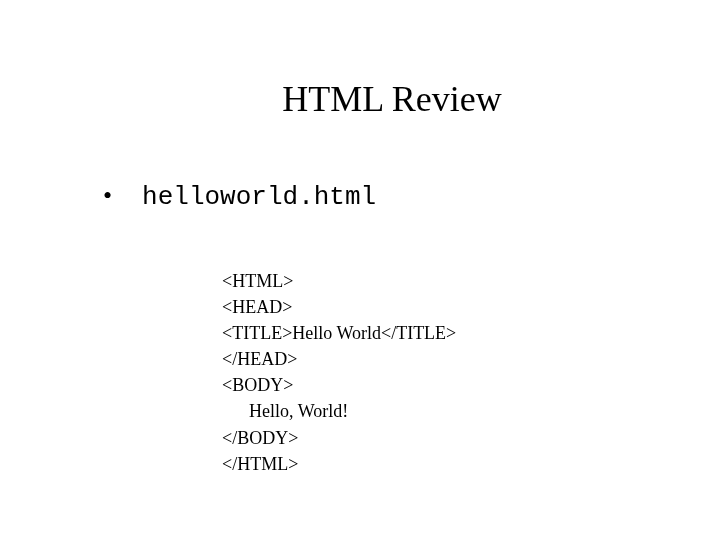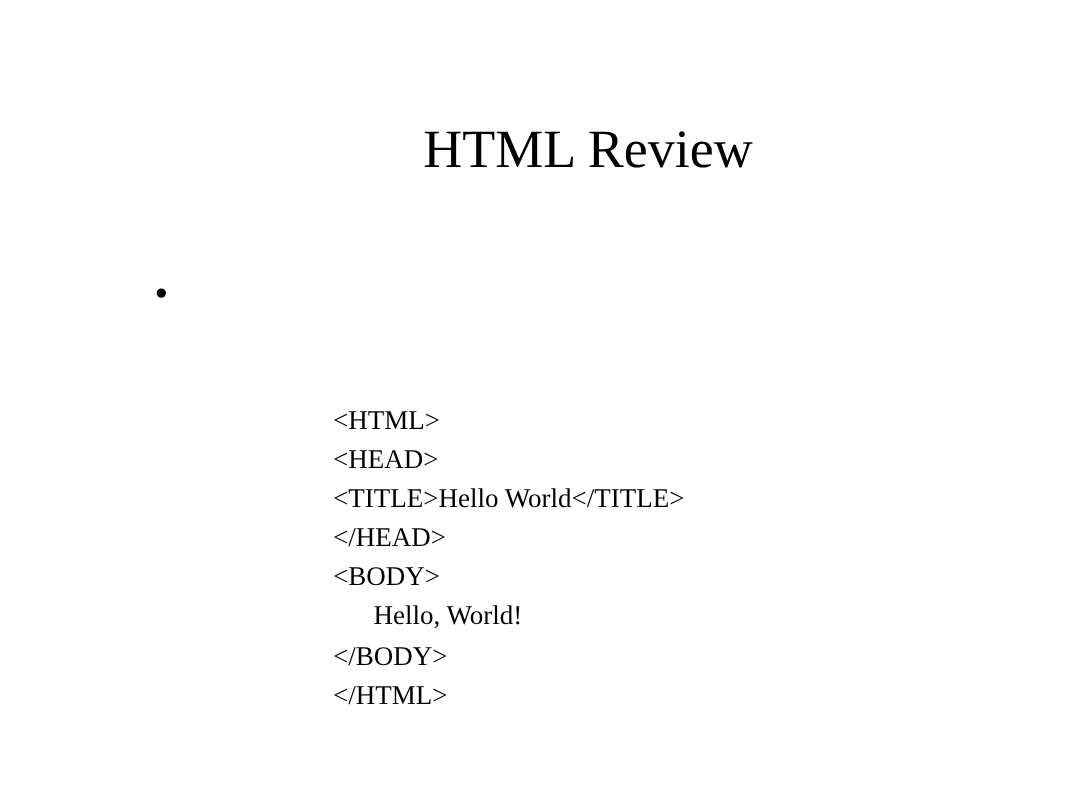--- a/index.html
+++ b/index.html
@@ -44,20 +44,21 @@
       white-space: pre;
     }
   </style>
 </head>
 <body>
 
 <h1 class="slide-title">HTML Review</h1>
 
 <div class="bullet-item">
   <span class="bullet-dot">•</span>
+  <span class="filename">helloworld.html</span>
 </div>
 
 <div class="code-block">&lt;HTML&gt;
 &lt;HEAD&gt;
 &lt;TITLE&gt;Hello World&lt;/TITLE&gt;
 &lt;/HEAD&gt;
 &lt;BODY&gt;
       Hello, World!
 &lt;/BODY&gt;
 &lt;/HTML&gt;</div>

